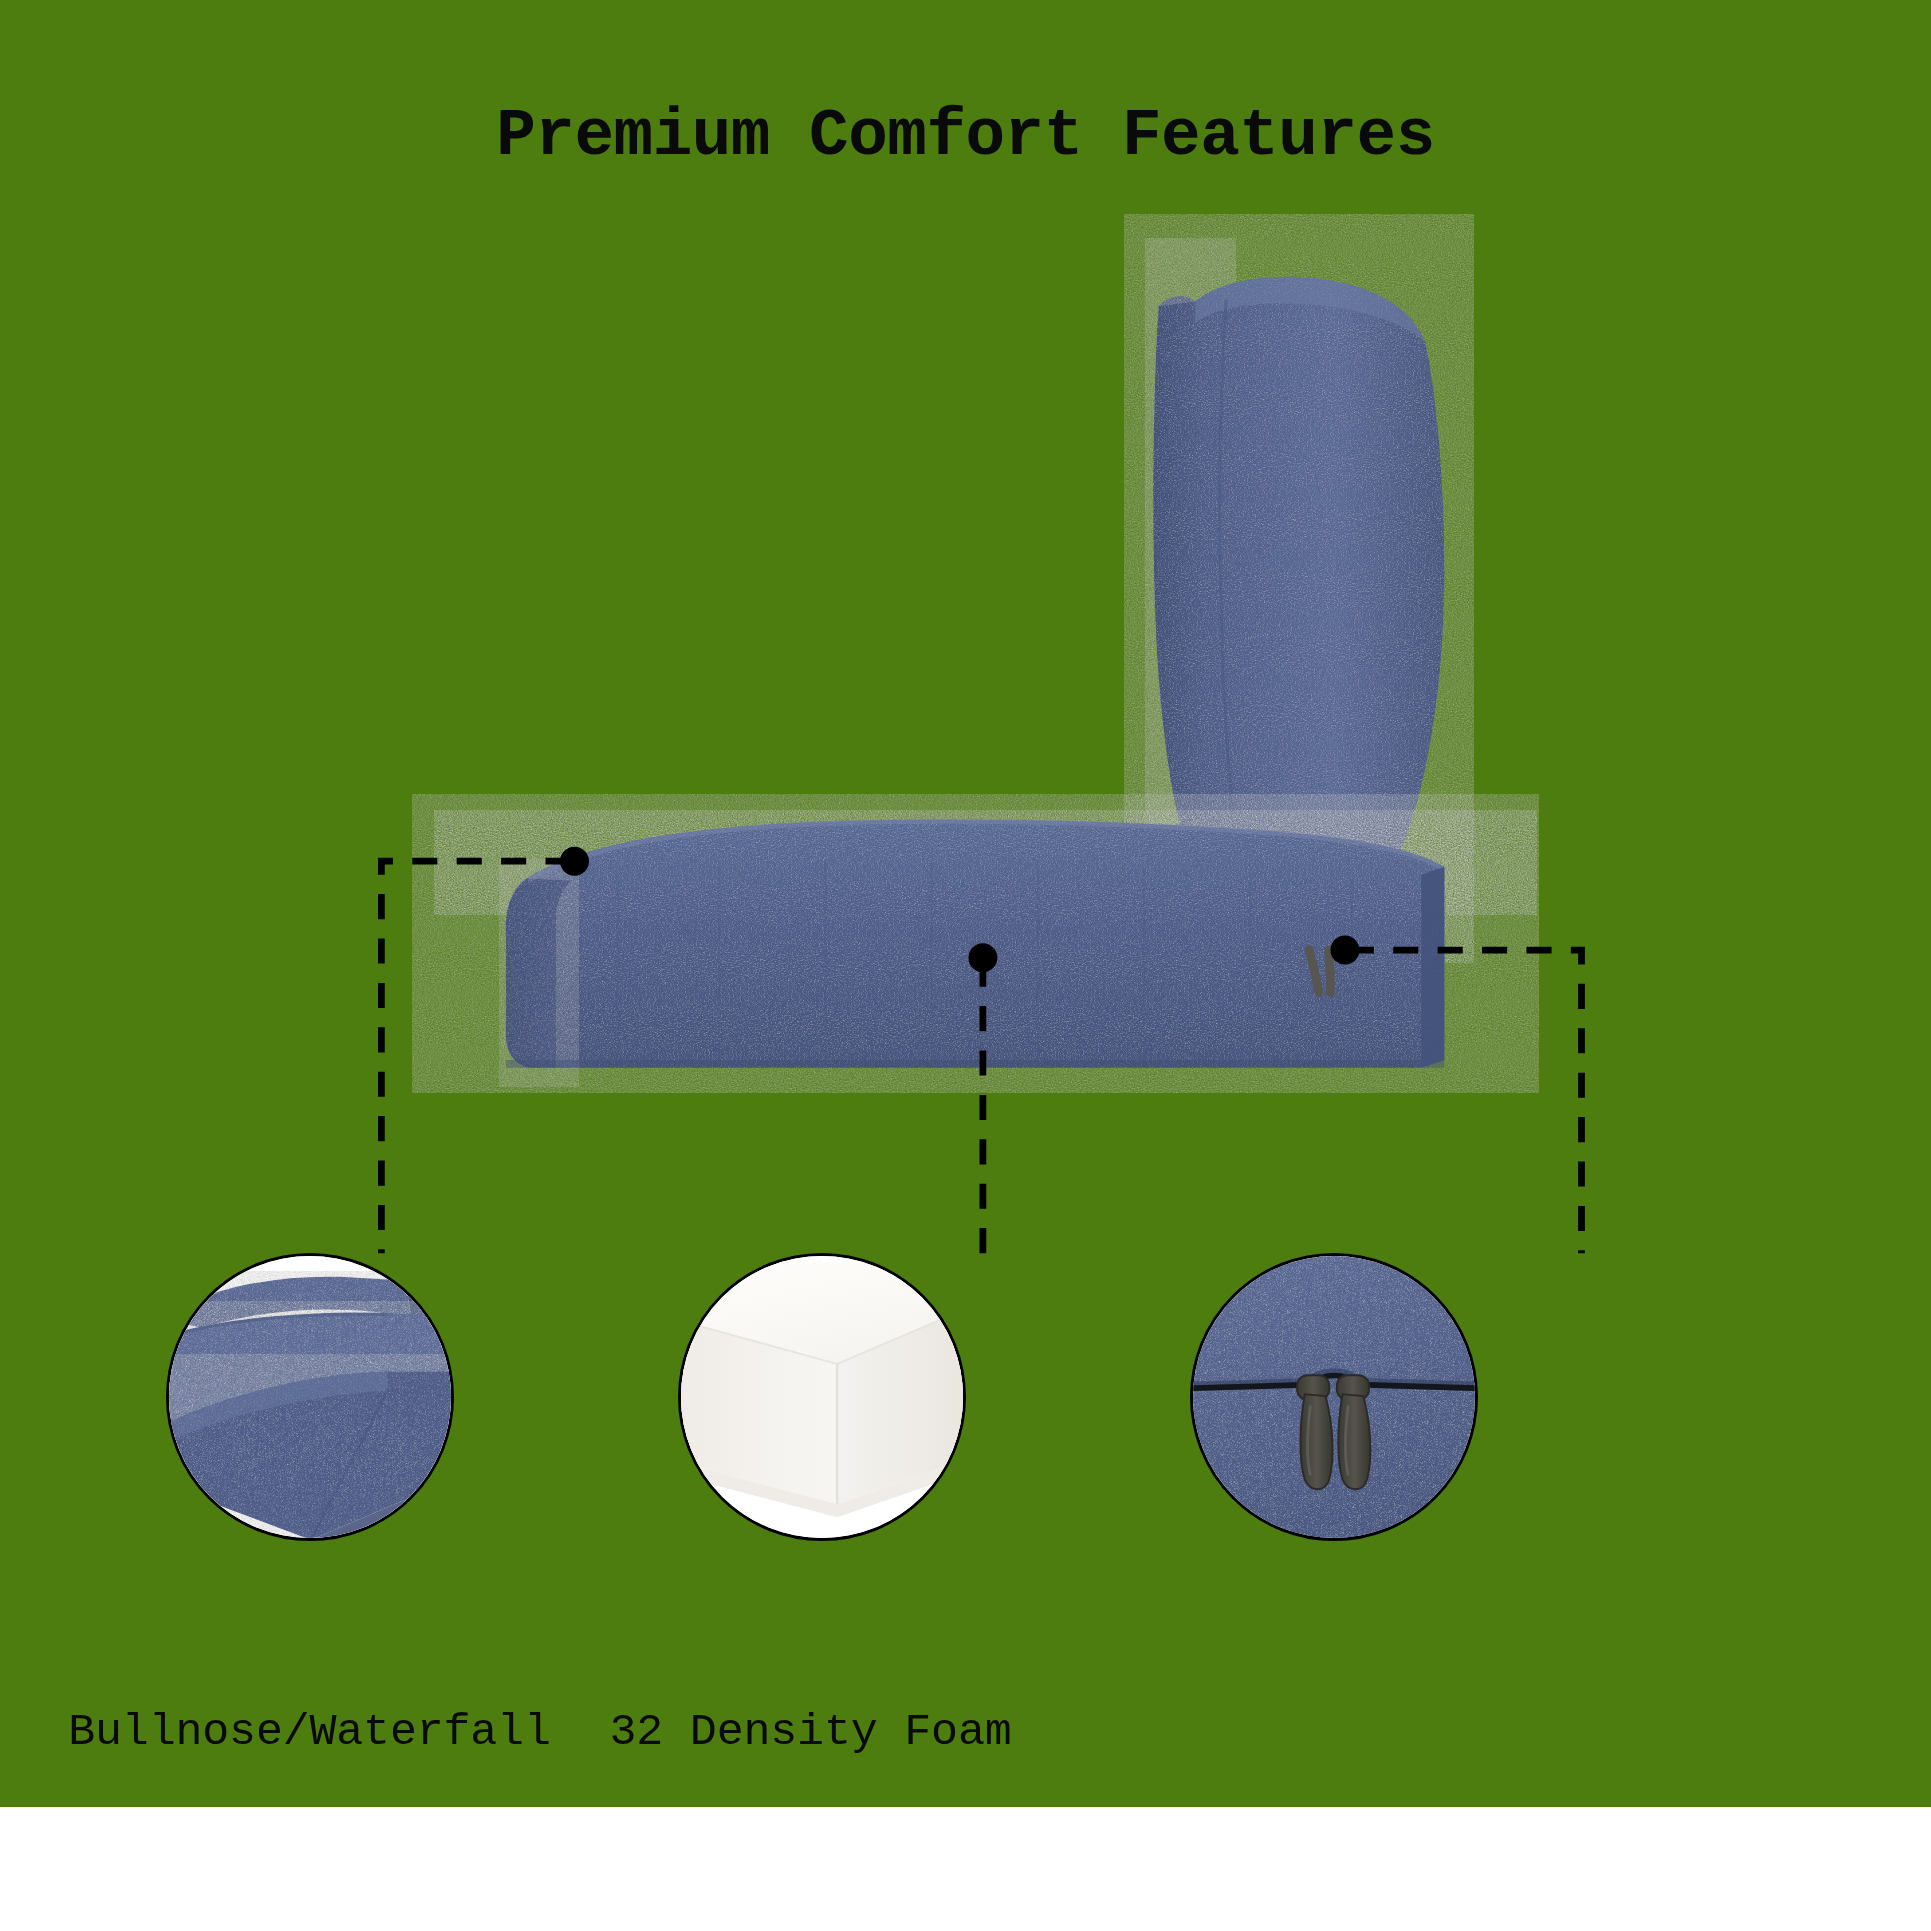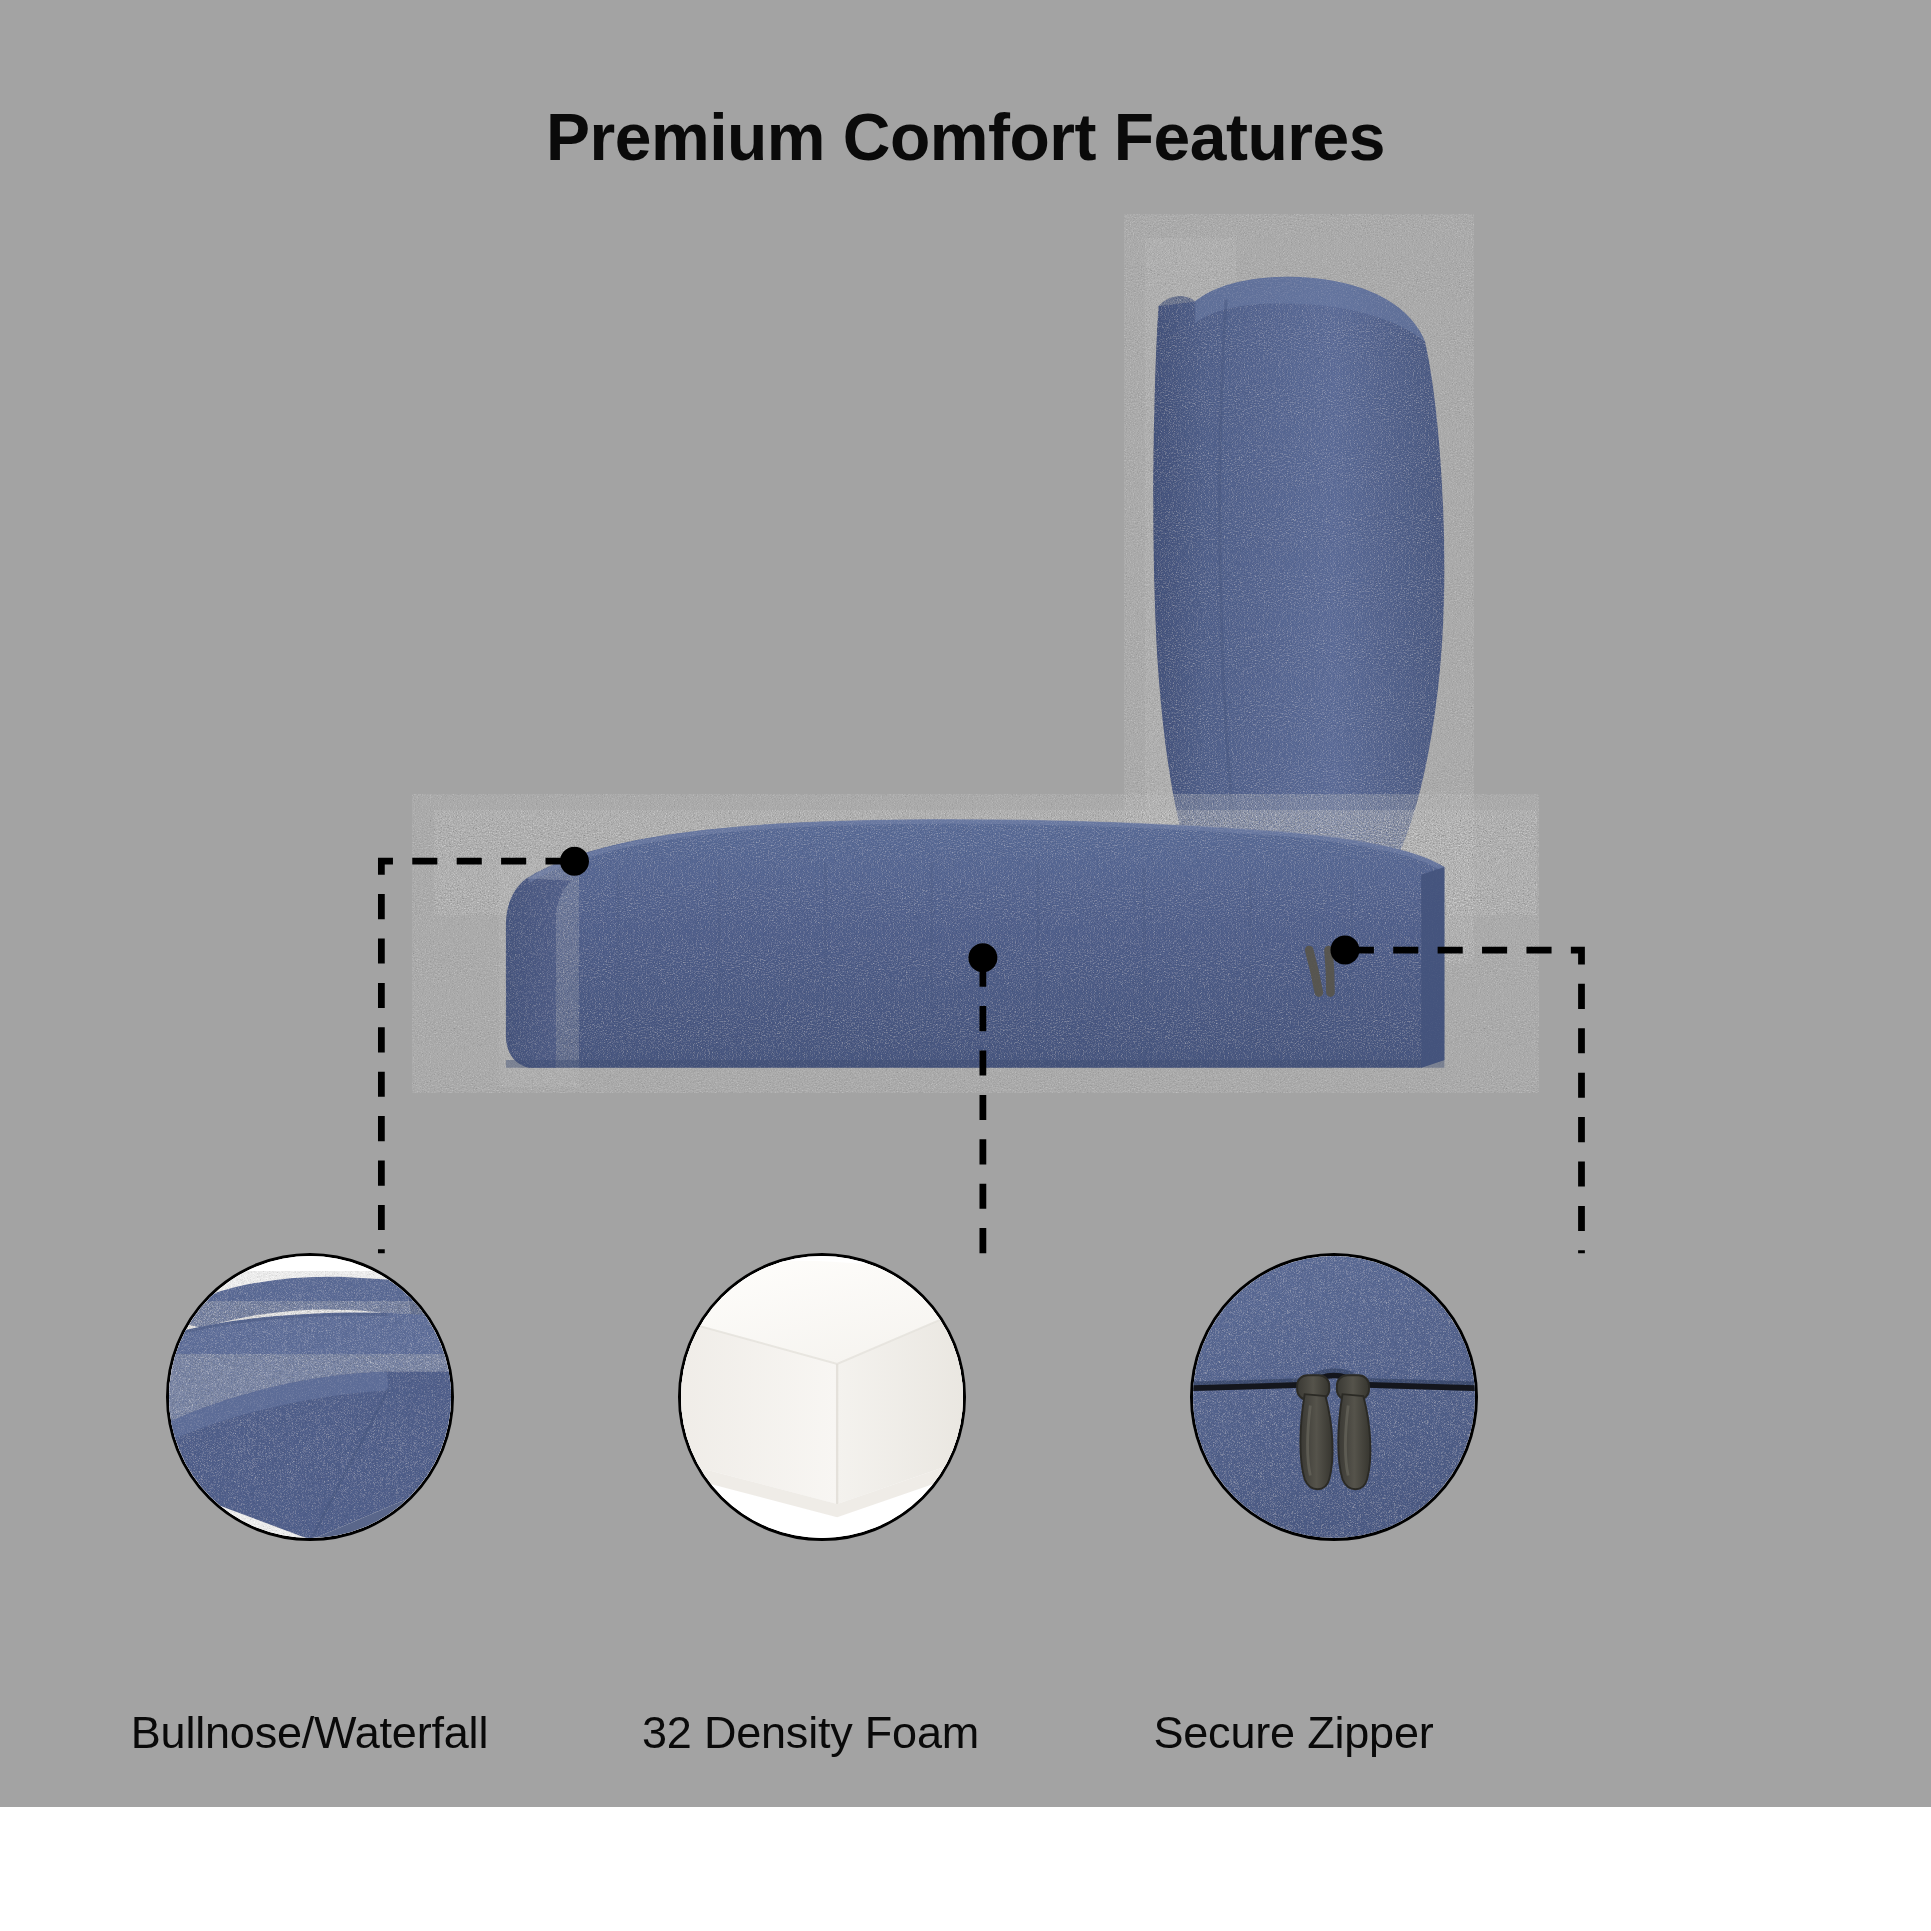--- a/index.html
+++ b/index.html
@@ -1,19 +1,19 @@
 <!DOCTYPE html>
 <html><head>
 <meta charset="utf-8">
 <style>
   * { margin:0; padding:0; box-sizing:border-box; }
   html,body { width:1931px; height:1931px; background:#ffffff; }
   body { font-family:"Liberation Sans", sans-serif; position:relative; overflow:hidden; }
 
-  #stage { position:absolute; inset:0; width:1931px; height:1807px; background:#a3a3a3; }
+  #stage { position:absolute; inset:0; width:1931px; height:1807px; background:#4d7c0f;font-family:Liberation Mono, monospace; }
 
   
   .title {
     position:absolute; left:0; right:0; top:104px;
     text-align:center;
     font-size:66px; font-weight:700; letter-spacing:-0.5px;
     color:#0a0a0a; line-height:1;
   }
 
   
@@ -305,16 +305,15 @@
 
       <path d="M124 158 C120 190 120 214 124 232" stroke="#6c6a60" stroke-width="3" fill="none" opacity="0.6"></path>
       <path d="M164 158 C160 190 160 214 164 232" stroke="#6c6a60" stroke-width="3" fill="none" opacity="0.6"></path>
     </svg>
   </div>
 
   <div class="caption cap1">Bullnose/Waterfall</div>
 
   <div class="caption cap2">32 Density Foam</div>
 
-  <div class="caption cap3">Secure Zipper</div>
 
 </div>
 
 
 </body></html>

